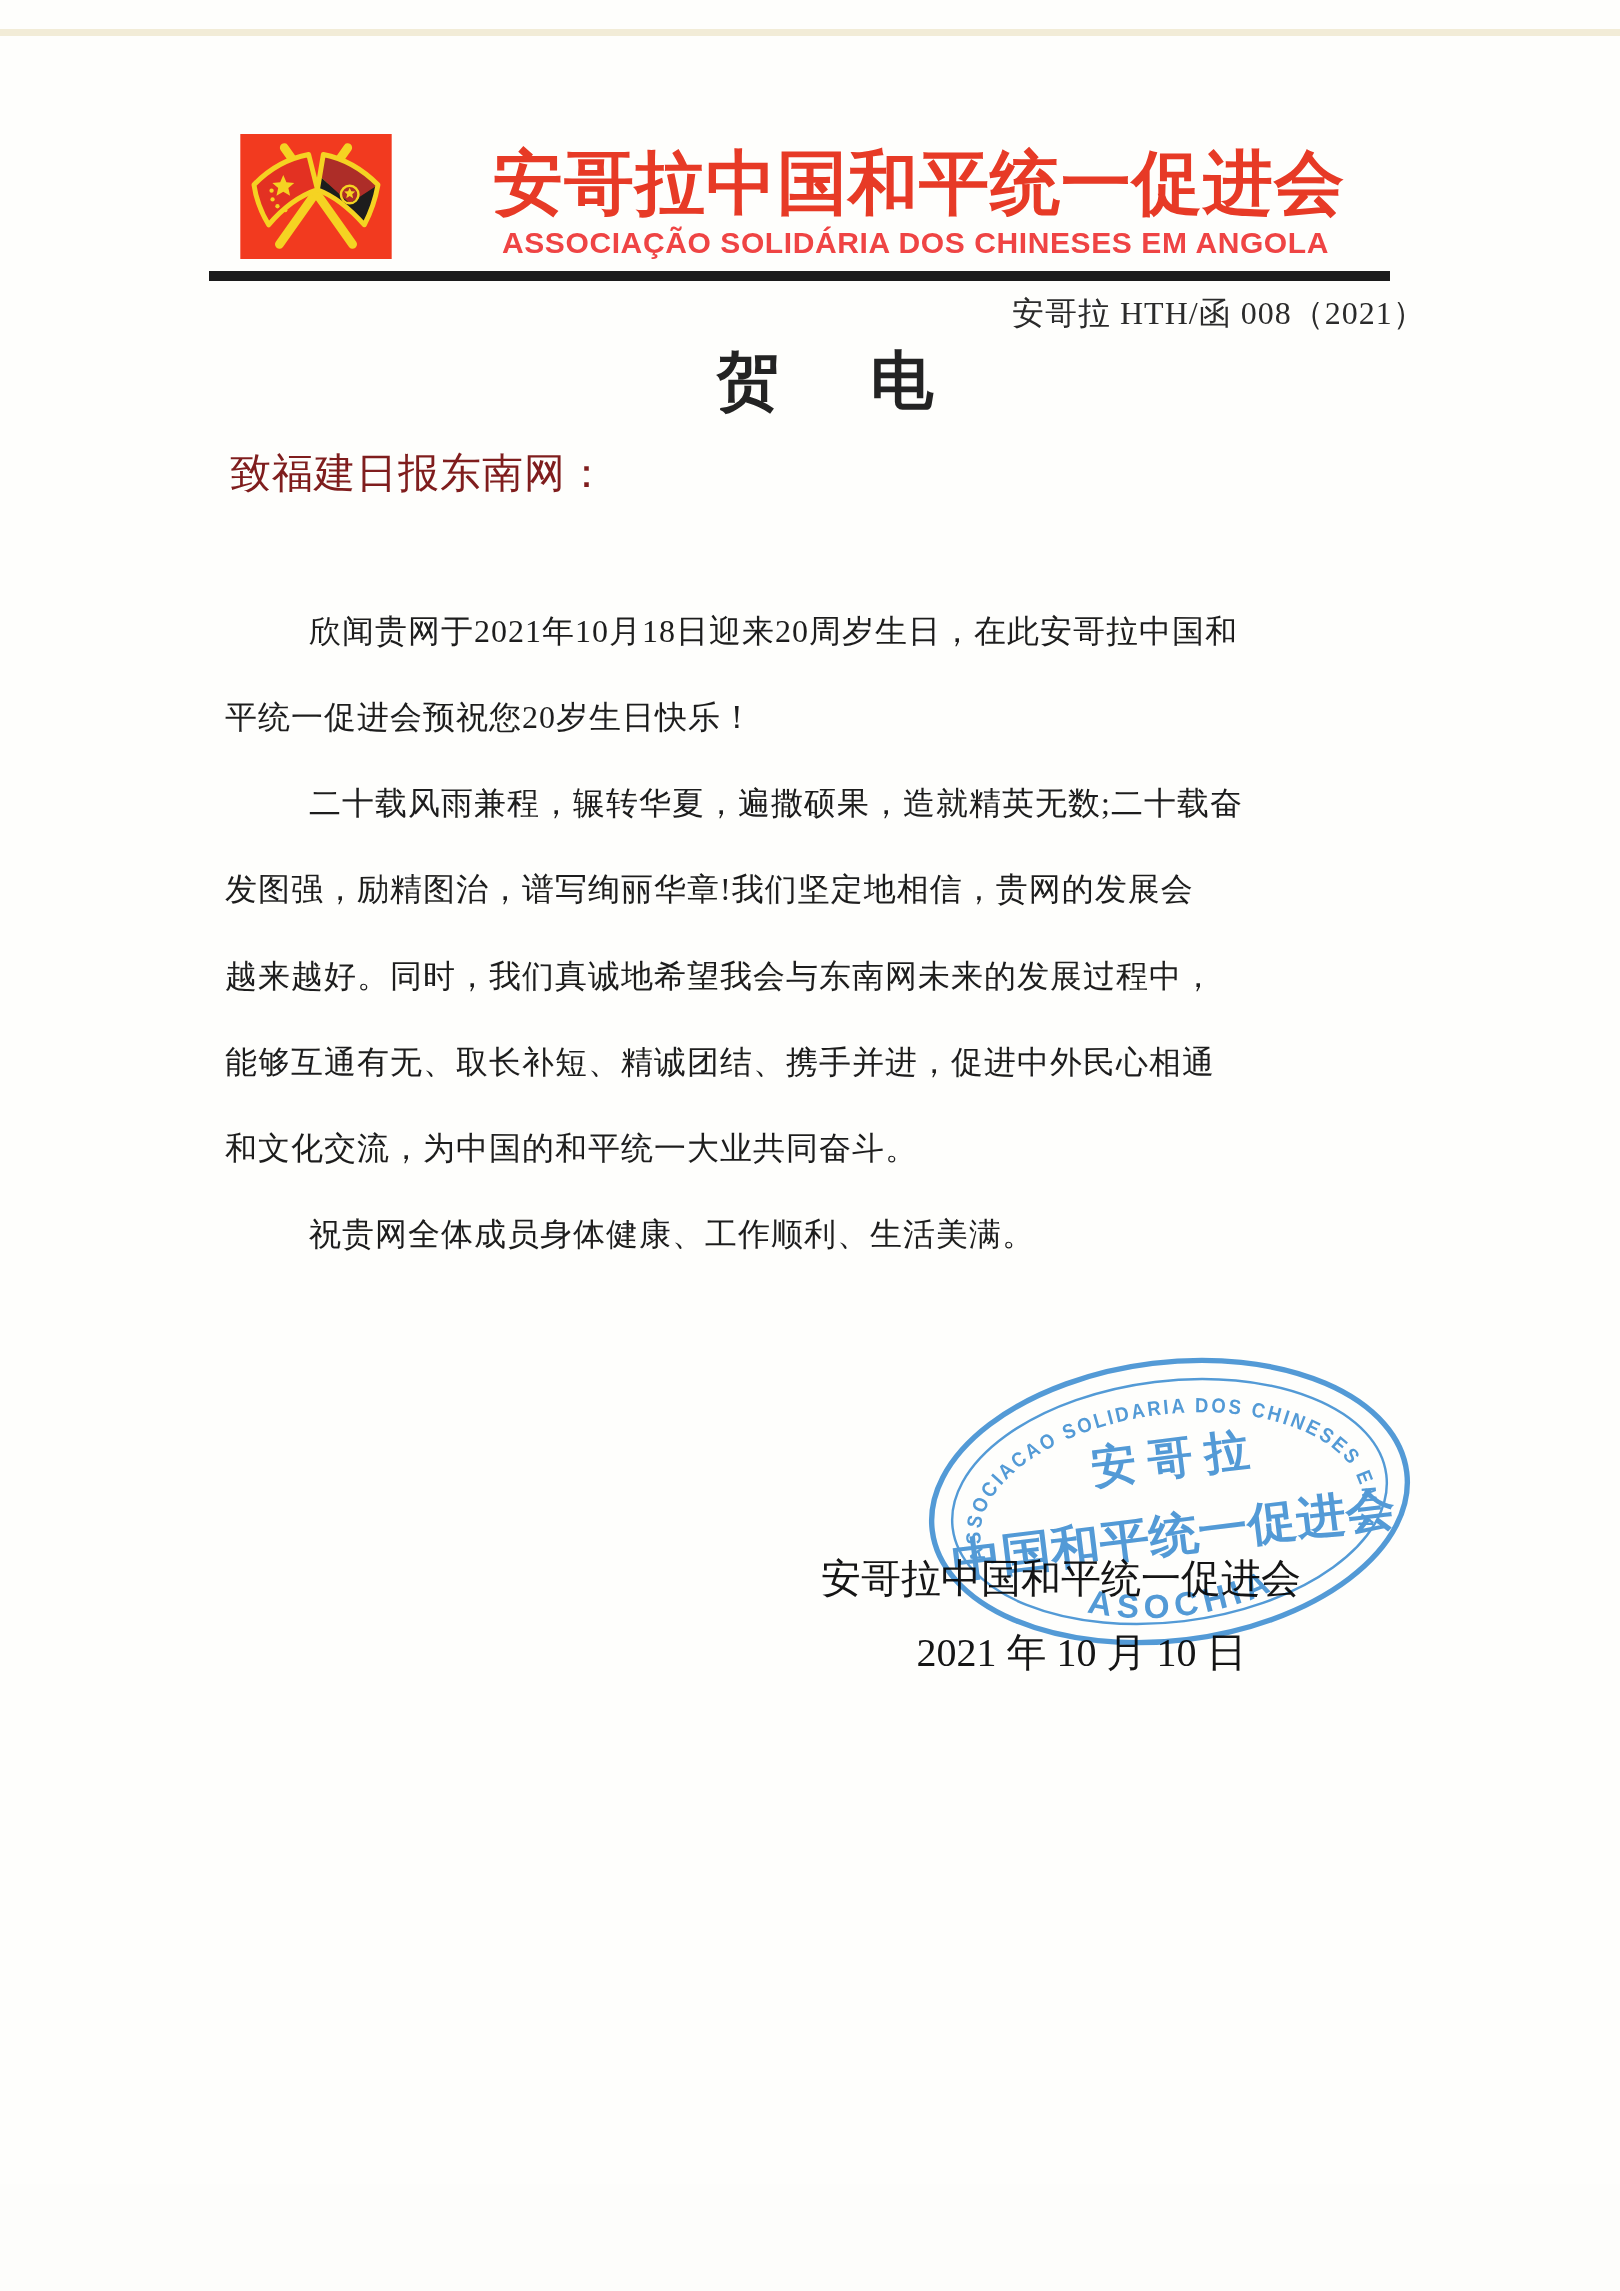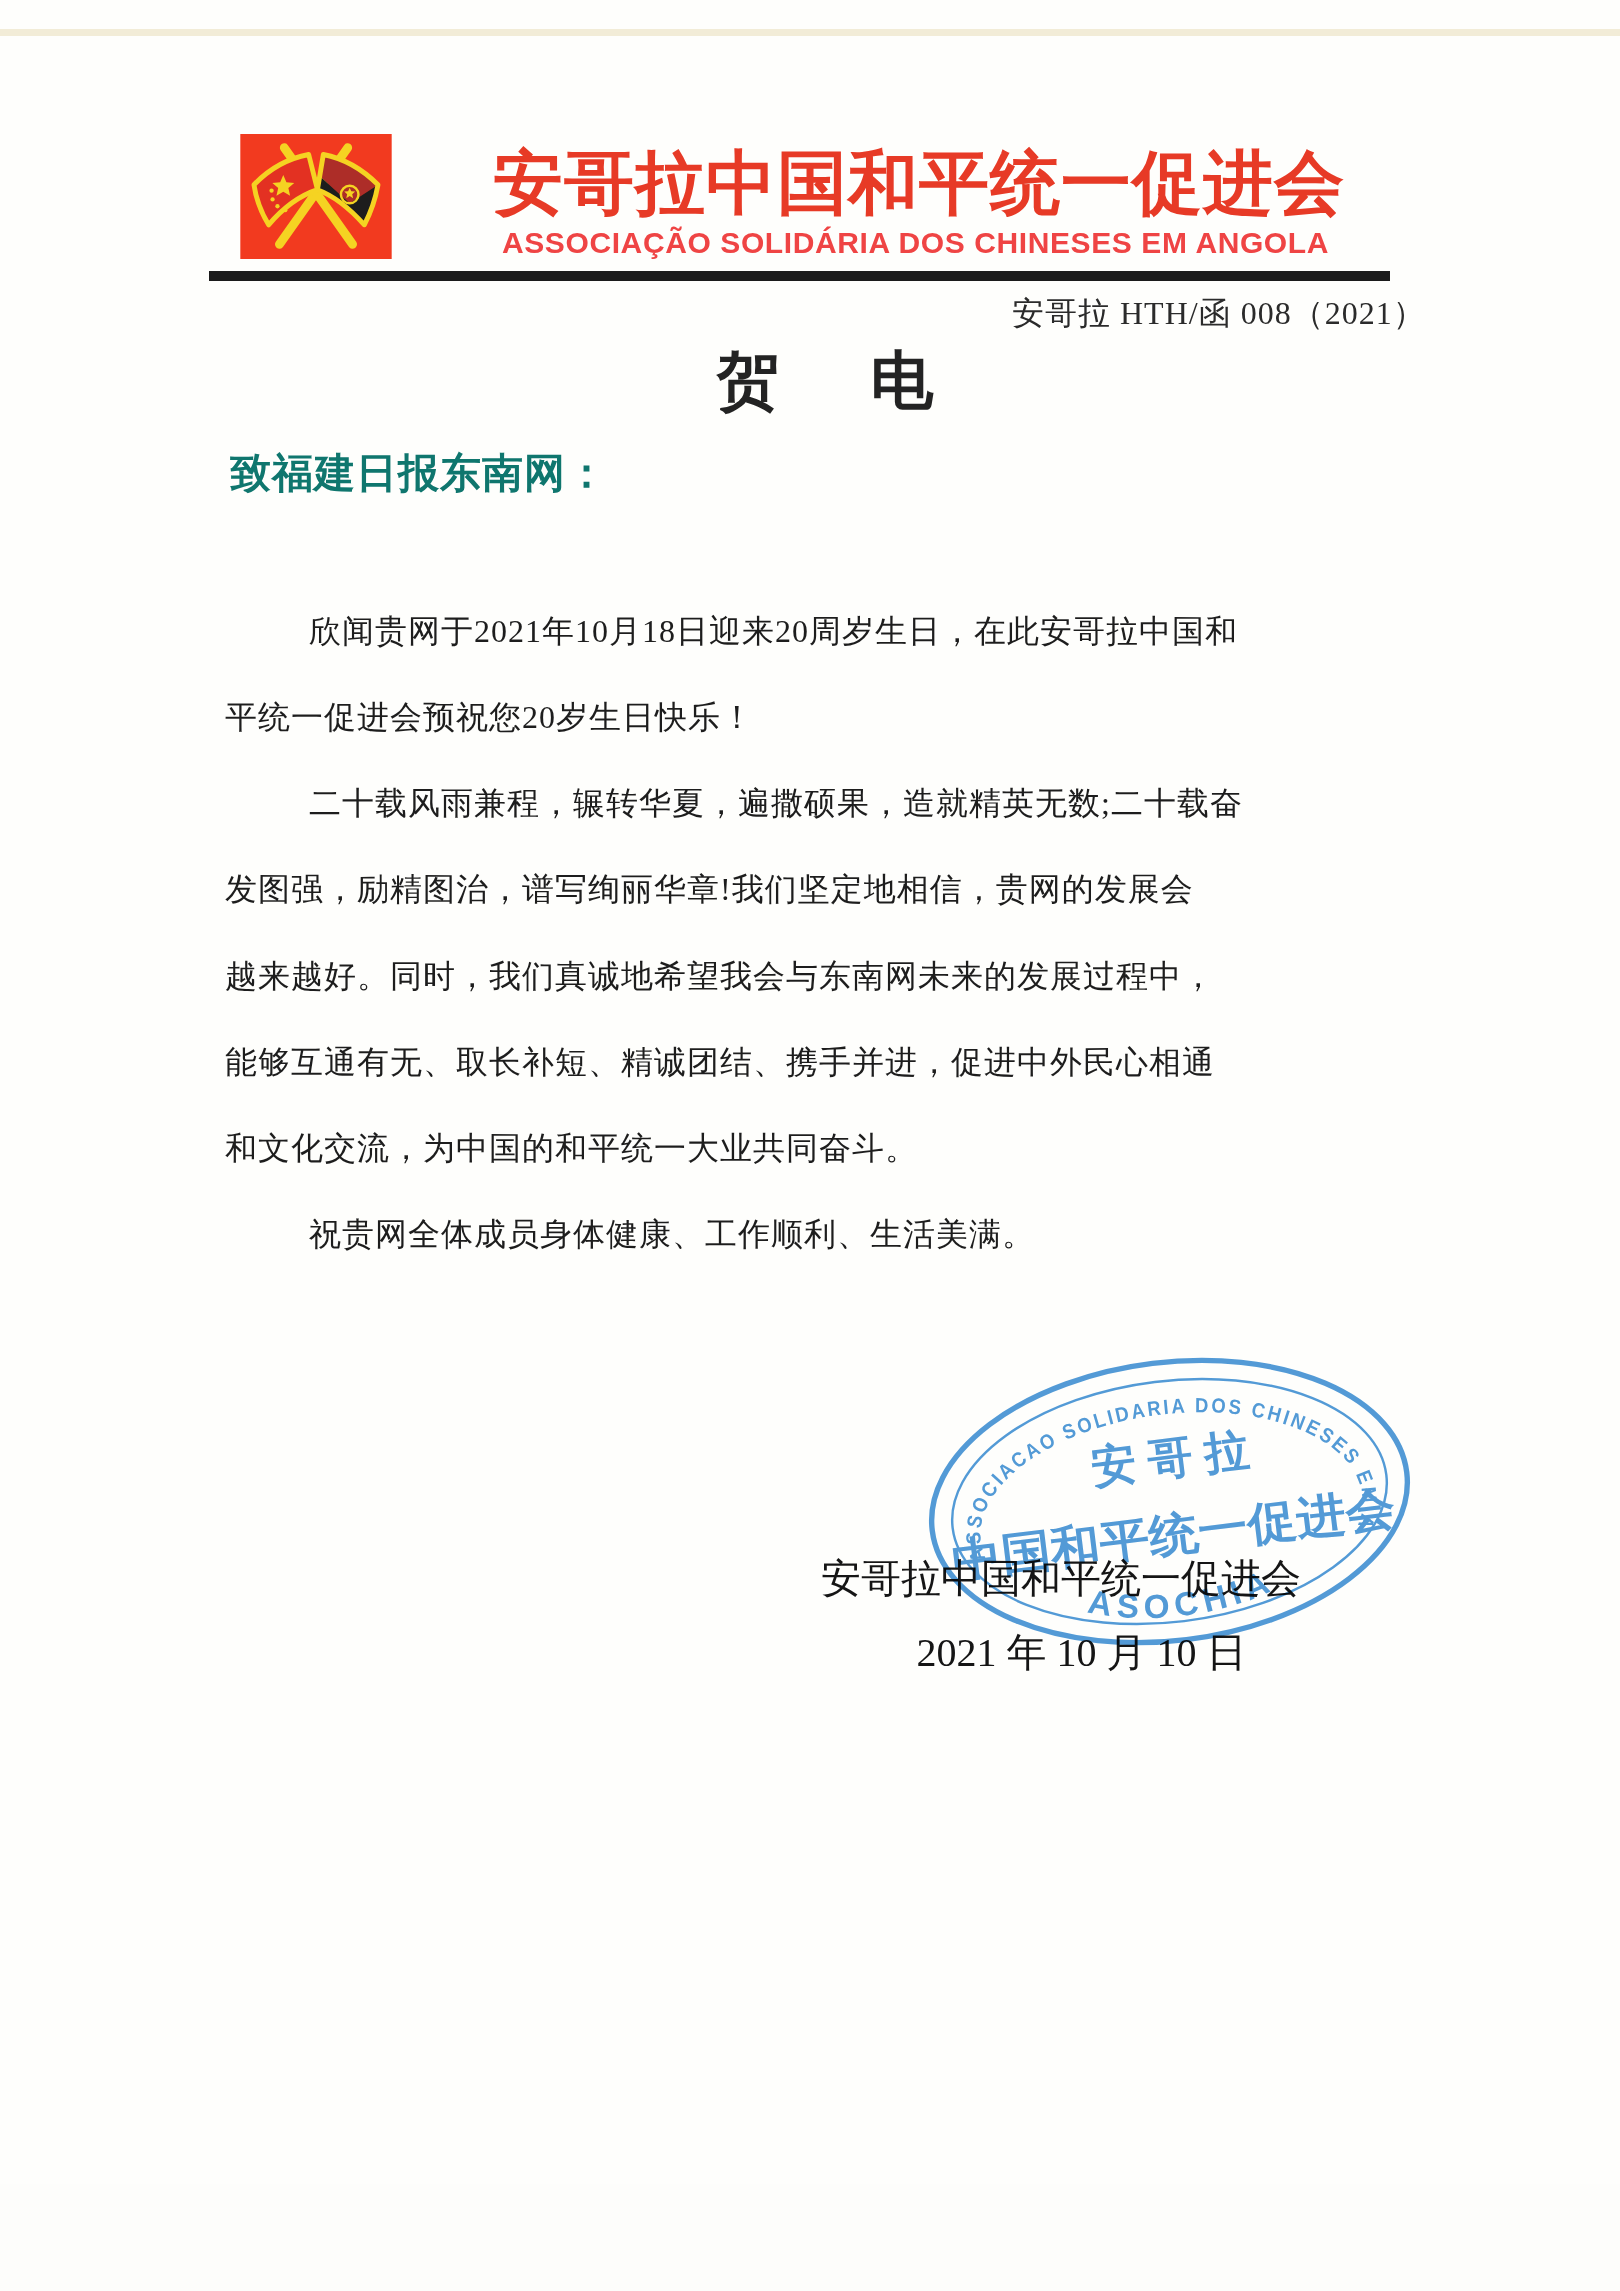--- a/index.html
+++ b/index.html
@@ -50,23 +50,22 @@
   .title {
     position: absolute; left: 0; top: 338px;
     width: 1620px; text-align: center;
     font-size: 63px; font-weight: 700; color: #232323;
     word-spacing: 71px; letter-spacing: 2px;
     margin: 0;
     padding-left: 16px;
   }
   .salutation {
     position: absolute; left: 230px; top: 446px;
-    font-size: 41px; color: #0f766e; white-space: nowrap;
+    font-size: 41px; color: #7f1d1d; white-space: nowrap;
     letter-spacing: 1px;
-    font-weight: bold;
   }
   .bline {
     position: absolute; left: 225px;
     font-size: 32px; color: #1d1d1d; white-space: nowrap;
     letter-spacing: 1px;
   }
   .bline.indent { padding-left: 84px; }
   .l0 { top: 610px; } .l1 { top: 696px; } .l2 { top: 782px; }
   .l3 { top: 868px; text-align: center; } .l4 { top: 955px; } .l5 { top: 1041px; text-align: center; }
   .l6 { top: 1127px; } .l7 { top: 1213px; }

